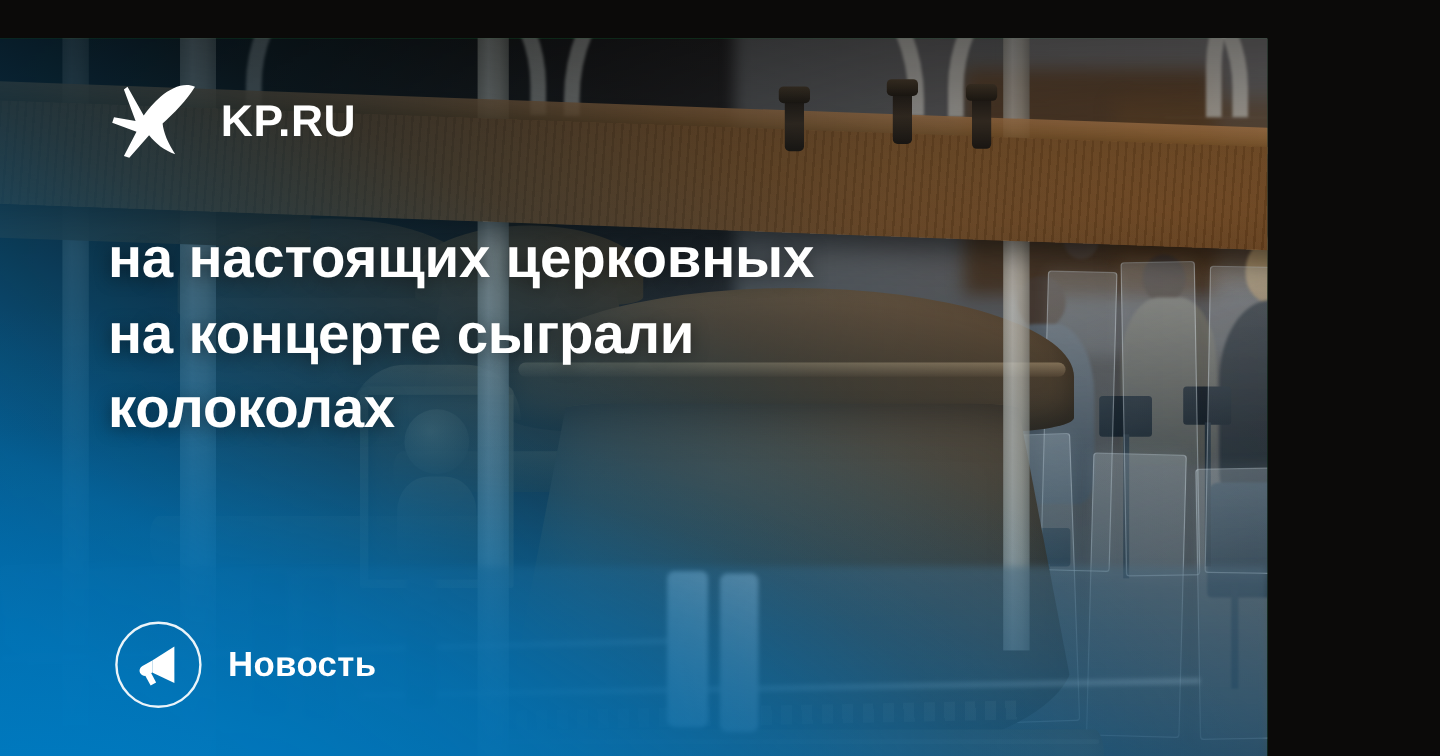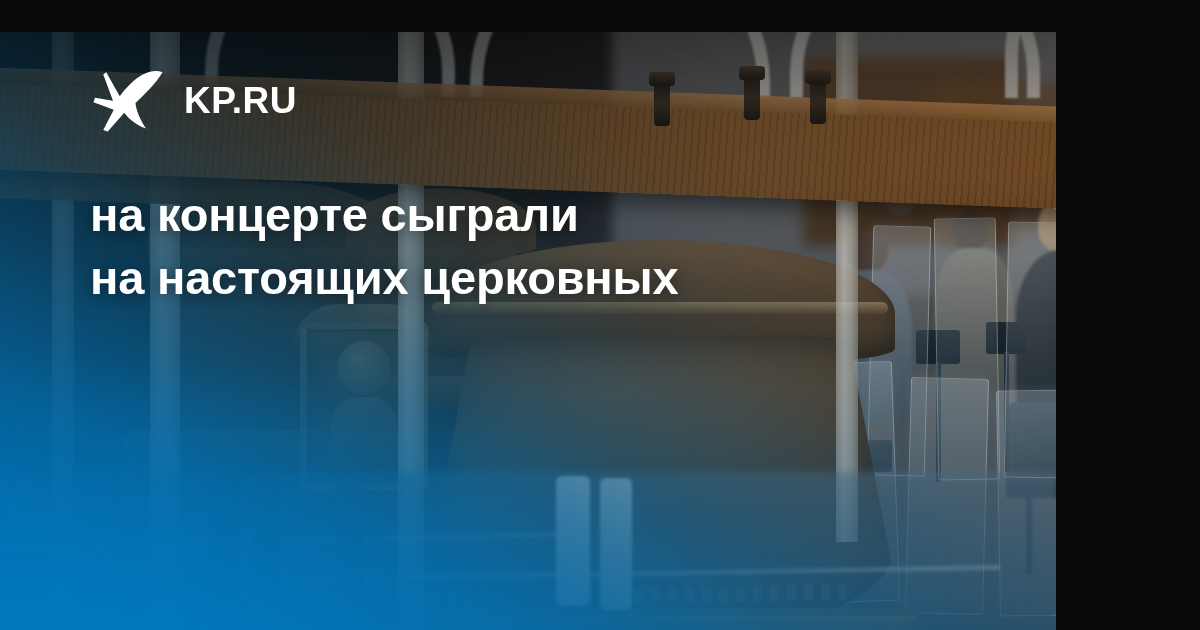--- a/index.html
+++ b/index.html
@@ -469,19 +469,30 @@
   <div class="content">
 
     <div class="logo">
       <svg class="logo-bird" viewBox="0 0 100 88">
         <path d="M96 7 C84 2 70 8 58 18 C50 25 44 32 39 39 L21 7 L17 10 L30 45 L6 41 L4 47 L31 57 L17 84 L23 86 L45 61 C52 70 62 78 74 82 C66 70 61 58 60 48 C72 37 87 22 96 7 Z" fill="#ffffff"></path>
       </svg>
       <div class="logo-text">KP.RU</div>
     </div>
 
     <div class="headline">
+      <div>на настоящих церковных</div>
       <div>на концерте сыграли</div>
-      <div>на настоящих церковных</div>
-    </div>
-
+      <div>колоколах</div>
+    </div>
+
+    <div class="badge">
+      <div class="badge-circle">
+        <svg viewBox="0 0 40 40">
+          <path d="M34 4 L15 16 L15 27 L34 36 Z" fill="#ffffff"></path>
+          <path d="M15 16 L6 21 C3.5 22.4 2.8 25.3 4.3 27.6 C5.7 29.8 8.7 30.4 11 29 L15 26.6 Z" fill="#ffffff"></path>
+          <path d="M8.5 29.6 L13.5 27 L18 35.5 L13.2 38.2 Z" fill="#ffffff"></path>
+        </svg>
+      </div>
+      <div class="badge-label">Новость</div>
+    </div>
 
   </div>
 </div>
 
 </body></html>

